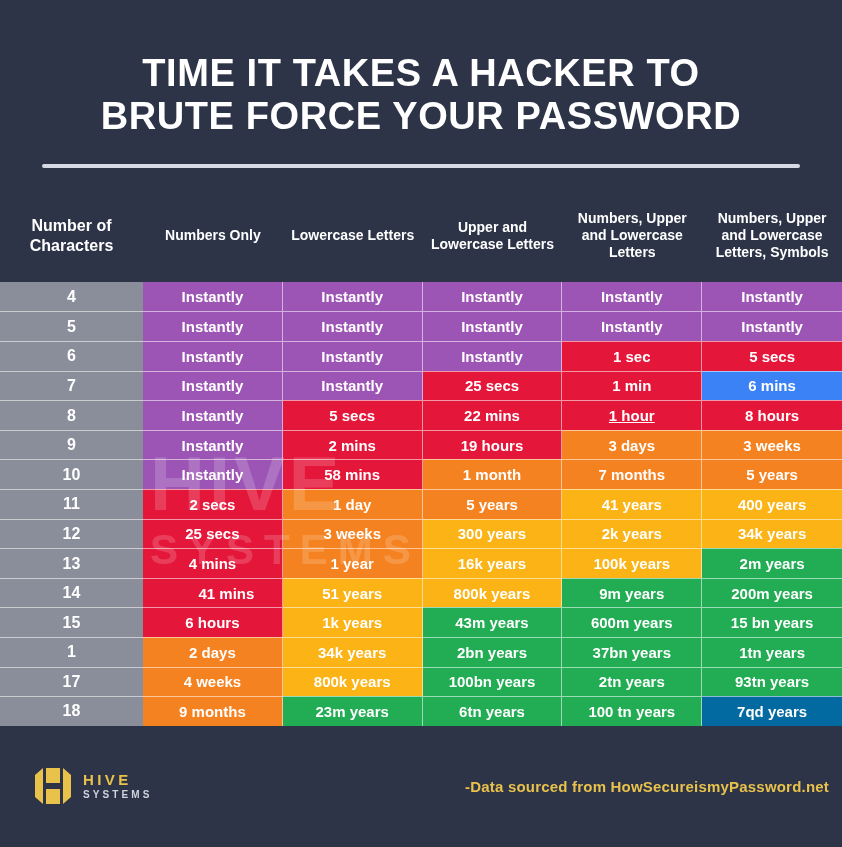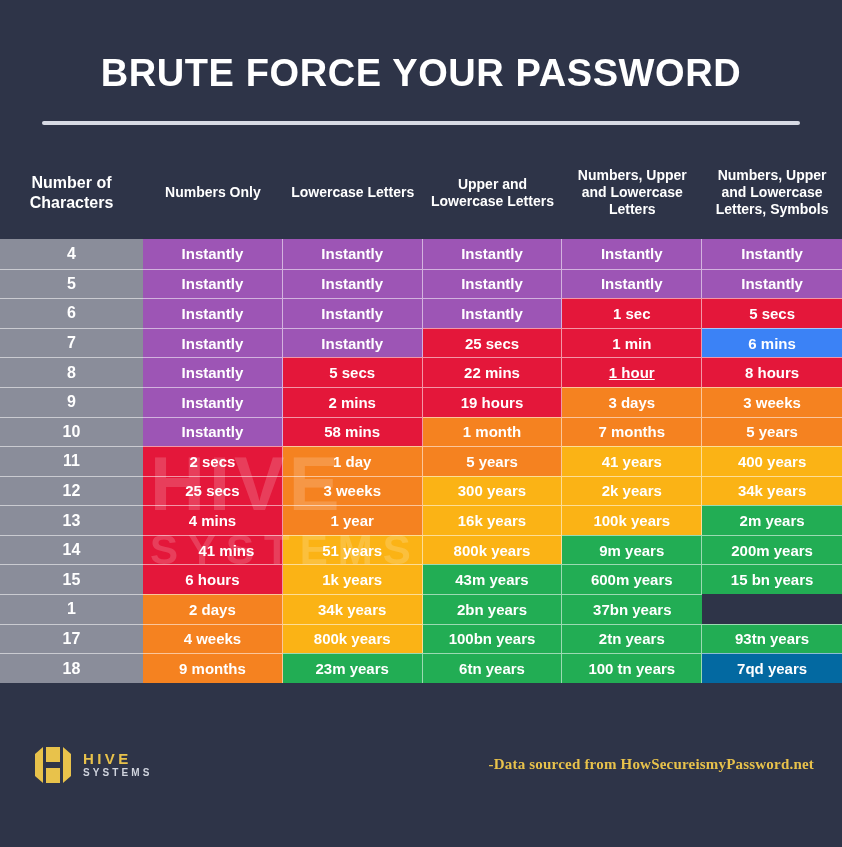--- a/index.html
+++ b/index.html
@@ -130,35 +130,35 @@
   .logo-hive {
     color:#e8c24b; font-size:15px; font-weight:bold;
     letter-spacing:3.4px; line-height:1.05;
   }
   .logo-systems {
     color:#cfd3dd; font-size:10px; font-weight:bold;
     letter-spacing:3.1px; line-height:1.2; margin-top:1px;
   }
   .source {
     position:absolute;
-    right:28px;
+    right:13px;
     color:#e8c24b;
     font-size:15px;
     font-weight:bold;
     letter-spacing:0.2px;
     white-space:nowrap;
-    font-family:Liberation Serif, serif;
   }
 </style>
 </head>
 <body>
 
 <div class="infographic">
 
   <div class="title-block">
+    <div class="title-line">TIME IT TAKES A HACKER TO</div>
     <div class="title-line">BRUTE FORCE YOUR PASSWORD</div>
     <div class="divider"></div>
   </div>
 
   <div class="header-row">
     <div class="hcell first">Number of Characters</div>
     <div class="hcell rest">Numbers Only</div>
     <div class="hcell rest">Lowercase Letters</div>
     <div class="hcell rest">Upper and Lowercase Letters</div>
     <div class="hcell rest">Numbers, Upper and Lowercase Letters</div>
@@ -261,20 +261,21 @@
         <div class="cell val" style="background: rgb(34, 173, 84);">43m years</div>
         <div class="cell val" style="background: rgb(34, 173, 84);">600m years</div>
         <div class="cell val" style="background: rgb(34, 173, 84);">15 bn years</div>
       </div>
       <div class="row">
         <div class="cell num">1</div>
         <div class="cell val" style="background: rgb(245, 130, 32);">2 days</div>
         <div class="cell val" style="background: rgb(251, 179, 21);">34k years</div>
         <div class="cell val" style="background: rgb(34, 173, 84);">2bn years</div>
         <div class="cell val" style="background: rgb(34, 173, 84);">37bn years</div>
+        <div class="cell val" style="background: rgb(34, 173, 84);">1tn years</div>
       </div>
       <div class="row">
         <div class="cell num">17</div>
         <div class="cell val" style="background: rgb(245, 130, 32);">4 weeks</div>
         <div class="cell val" style="background: rgb(251, 179, 21);">800k years</div>
         <div class="cell val" style="background: rgb(34, 173, 84);">100bn years</div>
         <div class="cell val" style="background: rgb(34, 173, 84);">2tn years</div>
         <div class="cell val" style="background: rgb(34, 173, 84);">93tn years</div>
       </div>
       <div class="row">

